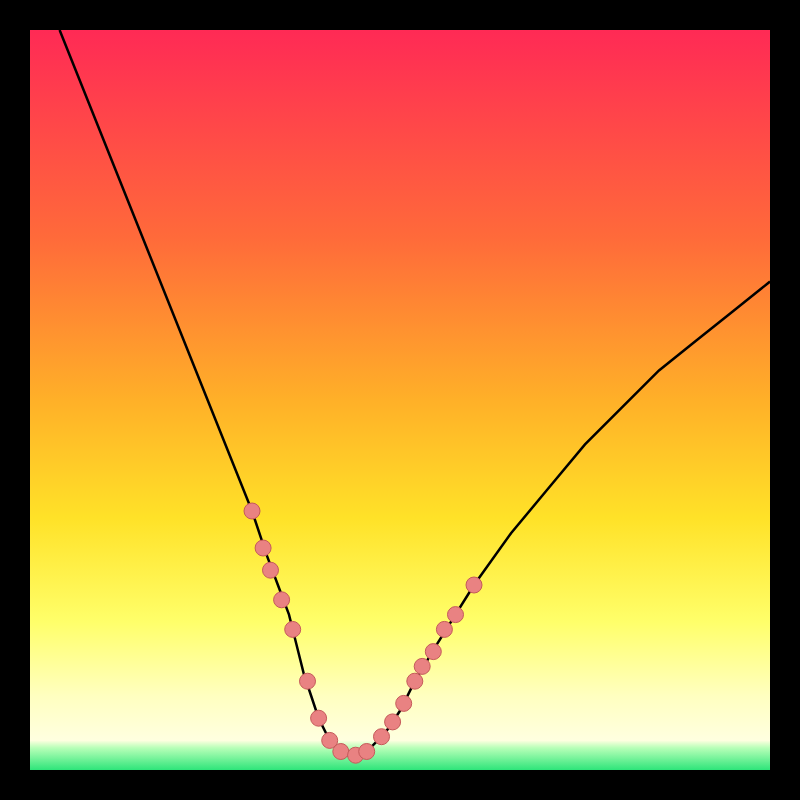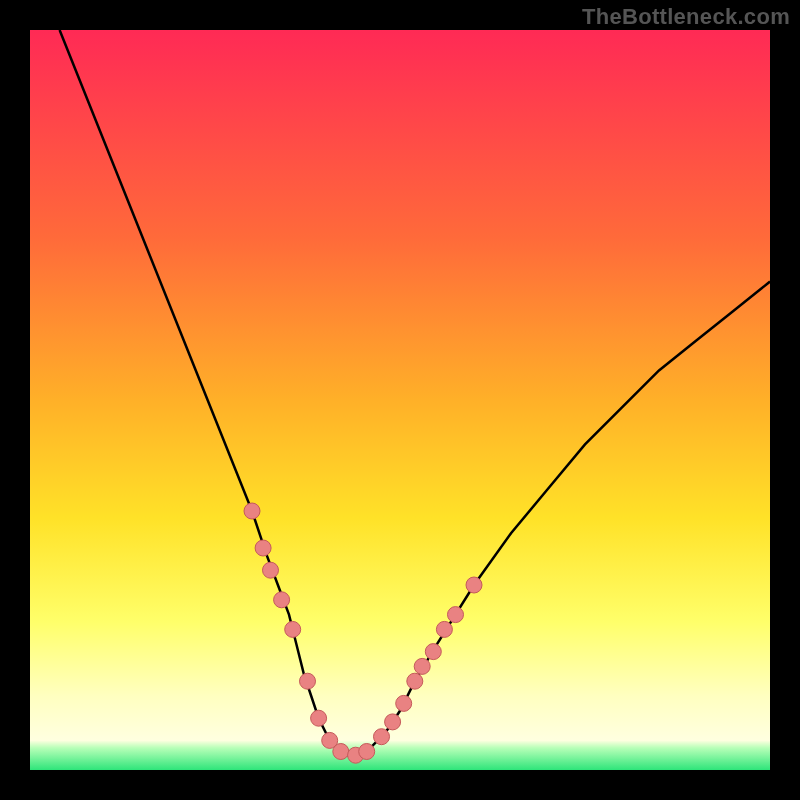--- a/index.html
+++ b/index.html
@@ -33,21 +33,20 @@
     top: 30px;
     width: 740px;
     height: 740px;
   }
   svg { display: block; }
 </style>
 </head>
 <body>
 
 <div class="outer">
-  <div class="attribution">TheBottleneck.com</div>
   <div class="plot">
     <svg id="chart-svg" width="740" height="740" viewBox="0 0 740 740">
       <defs>
         <linearGradient id="bg-grad" x1="0" y1="0" x2="0" y2="1">
           <stop id="g0" offset="0%" stop-color="#ff2a55"></stop>
           <stop id="g1" offset="28%" stop-color="#ff6a3a"></stop>
           <stop id="g2" offset="50%" stop-color="#ffb028"></stop>
           <stop id="g3" offset="66%" stop-color="#ffe228"></stop>
           <stop id="g4" offset="80%" stop-color="#ffff6a"></stop>
           <stop id="g5" offset="90%" stop-color="#ffffc0"></stop>

